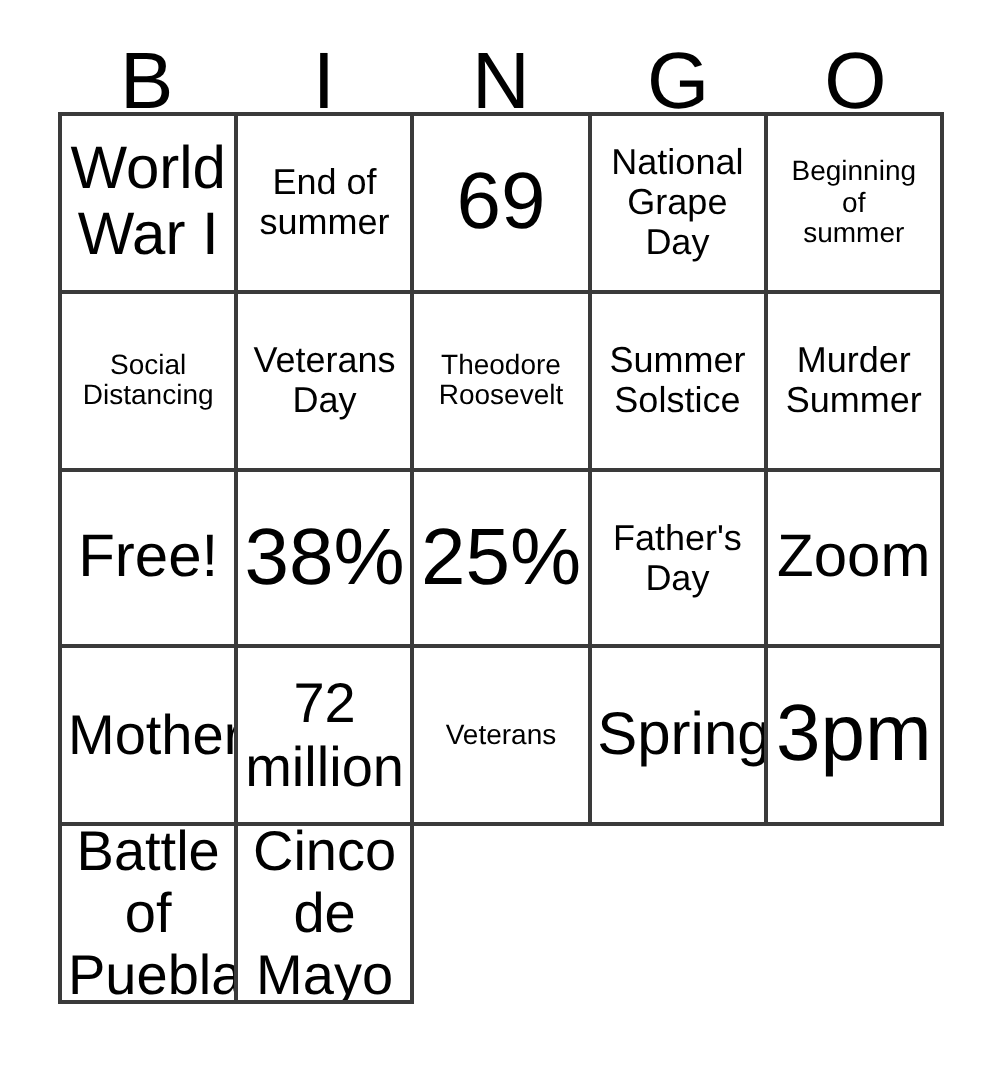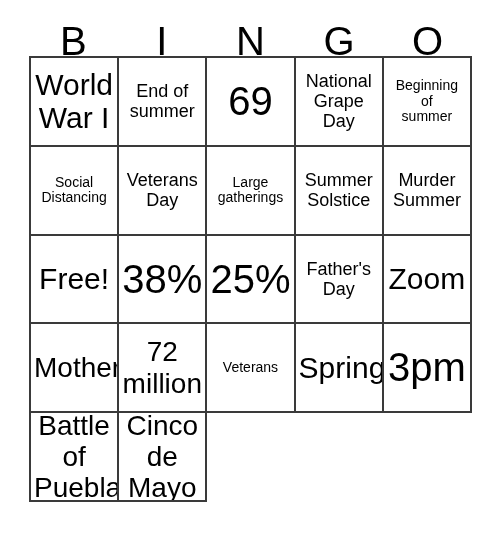--- a/index.html
+++ b/index.html
@@ -115,22 +115,22 @@
 
     <div class="cell fs-xs">
         <span class="cell-text">Social
 Distancing</span>
       </div>
     <div class="cell fs-sm">
         <span class="cell-text">Veterans
 Day</span>
       </div>
     <div class="cell fs-xs">
-        <span class="cell-text">Large
-gatherings</span>
+        <span class="cell-text">Theodore
+Roosevelt</span>
       </div>
     <div class="cell fs-sm">
         <span class="cell-text">Summer
 Solstice</span>
       </div>
 
     <div class="cell fs-sm">
         <span class="cell-text">Murder
 Summer</span>
       </div>

